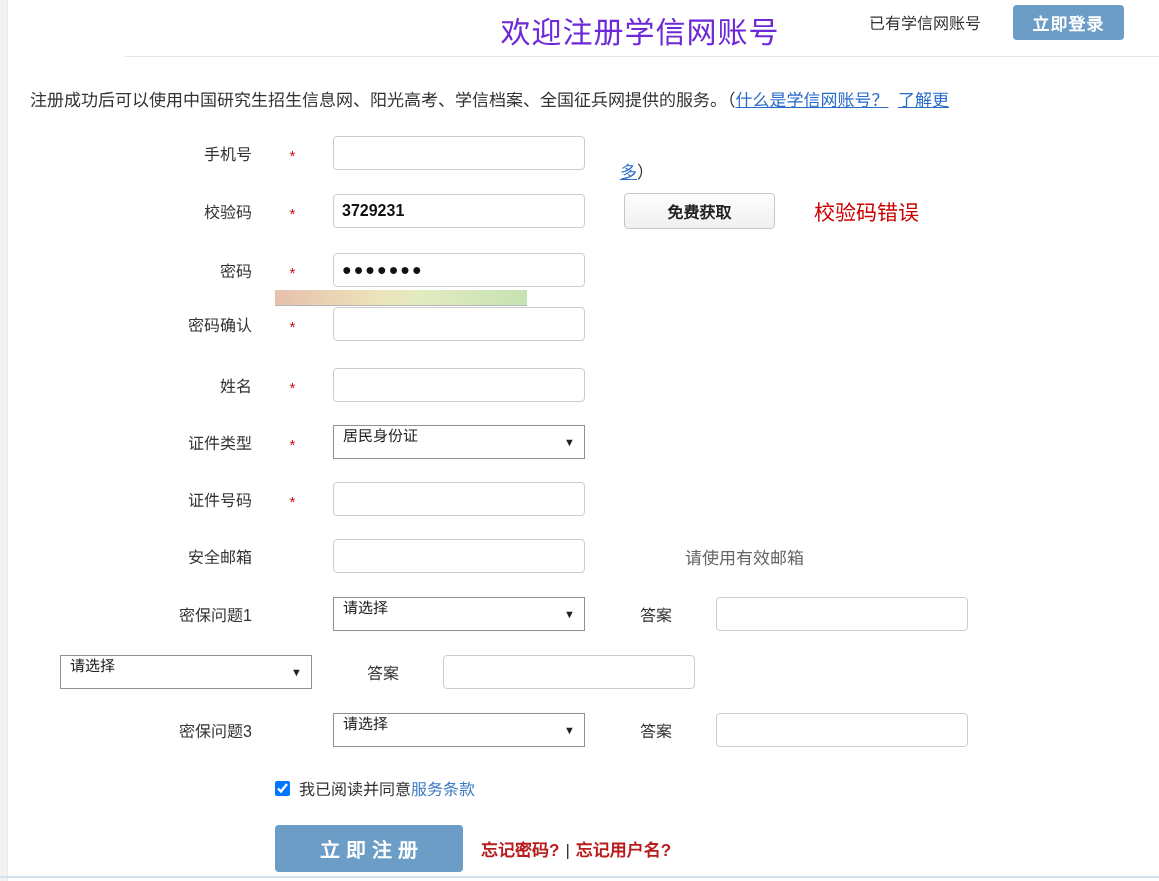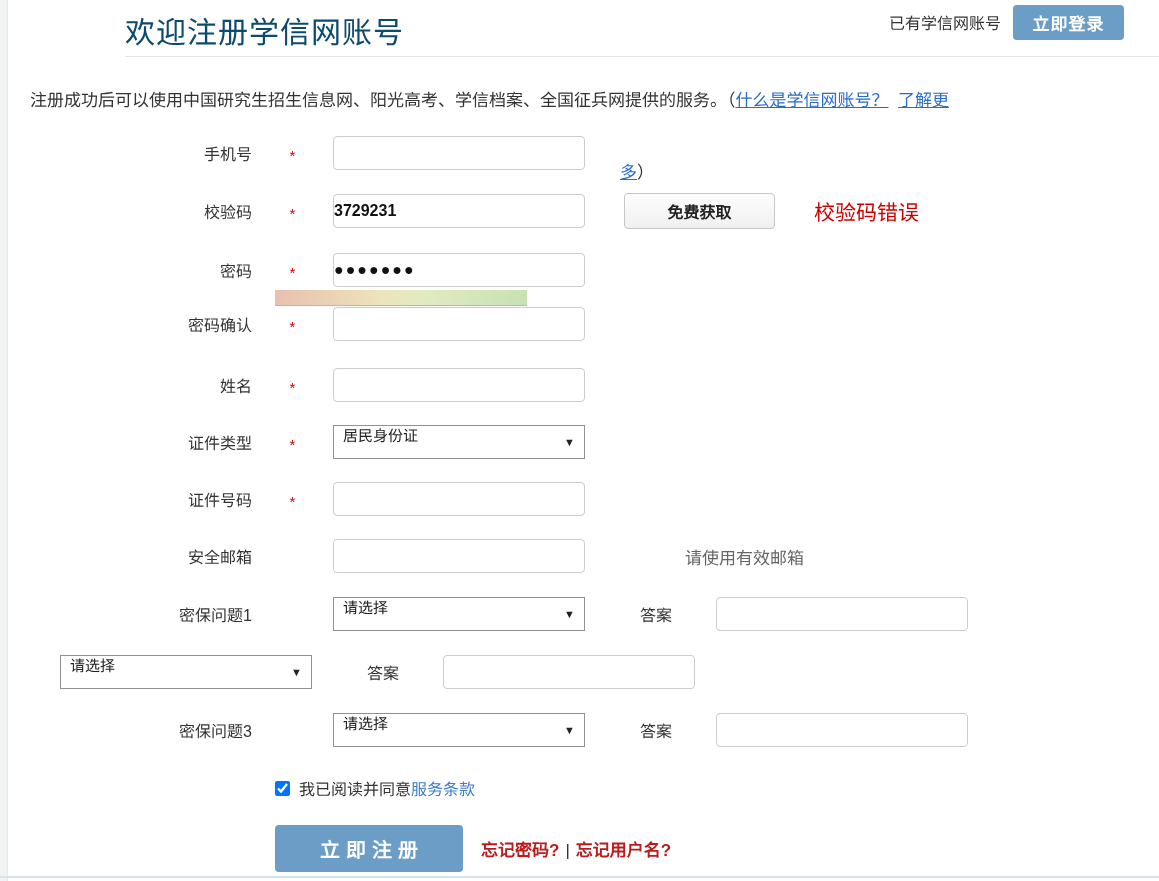--- a/index.html
+++ b/index.html
@@ -22,31 +22,31 @@
     background: #d2e3f0;
   }
 
   
   .header {
     position: absolute; left: 125px; right: 0; top: 0; height: 57px;
     border-bottom: 1px solid #e5e5e5;
   }
   .page-title {
     position: absolute; left: 0; right: 4px; top: 8px;
-    text-align: left; font-size: 30px; color: #0c4a6e; letter-spacing: 1px;
+    text-align: center; font-size: 30px; color: #6d28d9; letter-spacing: 1px;
   }
   .header-right {
     position: absolute; right: 35px; top: 4px; height: 36px;
     display: flex; align-items: center; gap: 12px;
   }
   .existing-account { font-size: 16px; color: #333; }
   .login-btn {
     width: 111px; height: 35px; background: #6b9dc7; color: #fff;
     border: none; border-radius: 4px; font-size: 17px; font-weight: bold;
-    font-family: inherit; cursor: pointer; letter-spacing: 1px;
+    font-family: inherit; cursor: pointer; letter-spacing: 1px; margin-left: 20px;
   }
 
   
   .intro {
     position: absolute; left: 30px; top: 86px; font-size: 17px; color: #333;
     white-space: nowrap;
   }
   .intro a, .wrap-frag a { color: #2a6dc9; text-decoration: underline; cursor: pointer; }
   .wrap-frag {
     position: absolute; left: 620px; top: 158px; font-size: 17px; color: #333;
@@ -56,21 +56,21 @@
   .row {
     position: absolute; left: 8px; right: 0;
     display: flex; align-items: center; height: 34px; gap: 29px;
   }
   .lbl { width: 244px; text-align: right; font-size: 16px; color: #333; }
   .star { width: 23px; text-align: center; color: #d40000; font-size: 15px; padding-top: 4px; }
   .star-empty { width: 23px; }
 
   input[type="text"] {
     width: 252px; height: 34px; border: 1px solid #ccc; border-radius: 4px;
-    padding: 0 0; font-size: 16px; font-family: inherit; color: #111;
+    padding: 0 8px; font-size: 16px; font-family: inherit; color: #111;
     outline: none; background: #fff;
   }
   .captcha-input {
     width: 90px; background: #fdfad6; border-color: #e6a9a0;
     font-weight: bold; font-size: 17px;
   }
   .get-code-btn {
     margin-left: 10px; width: 151px; height: 36px;
     border: 1px solid #c6c6c6; border-radius: 4px;
     background: linear-gradient(#fdfdfd, #f0f0f0);

